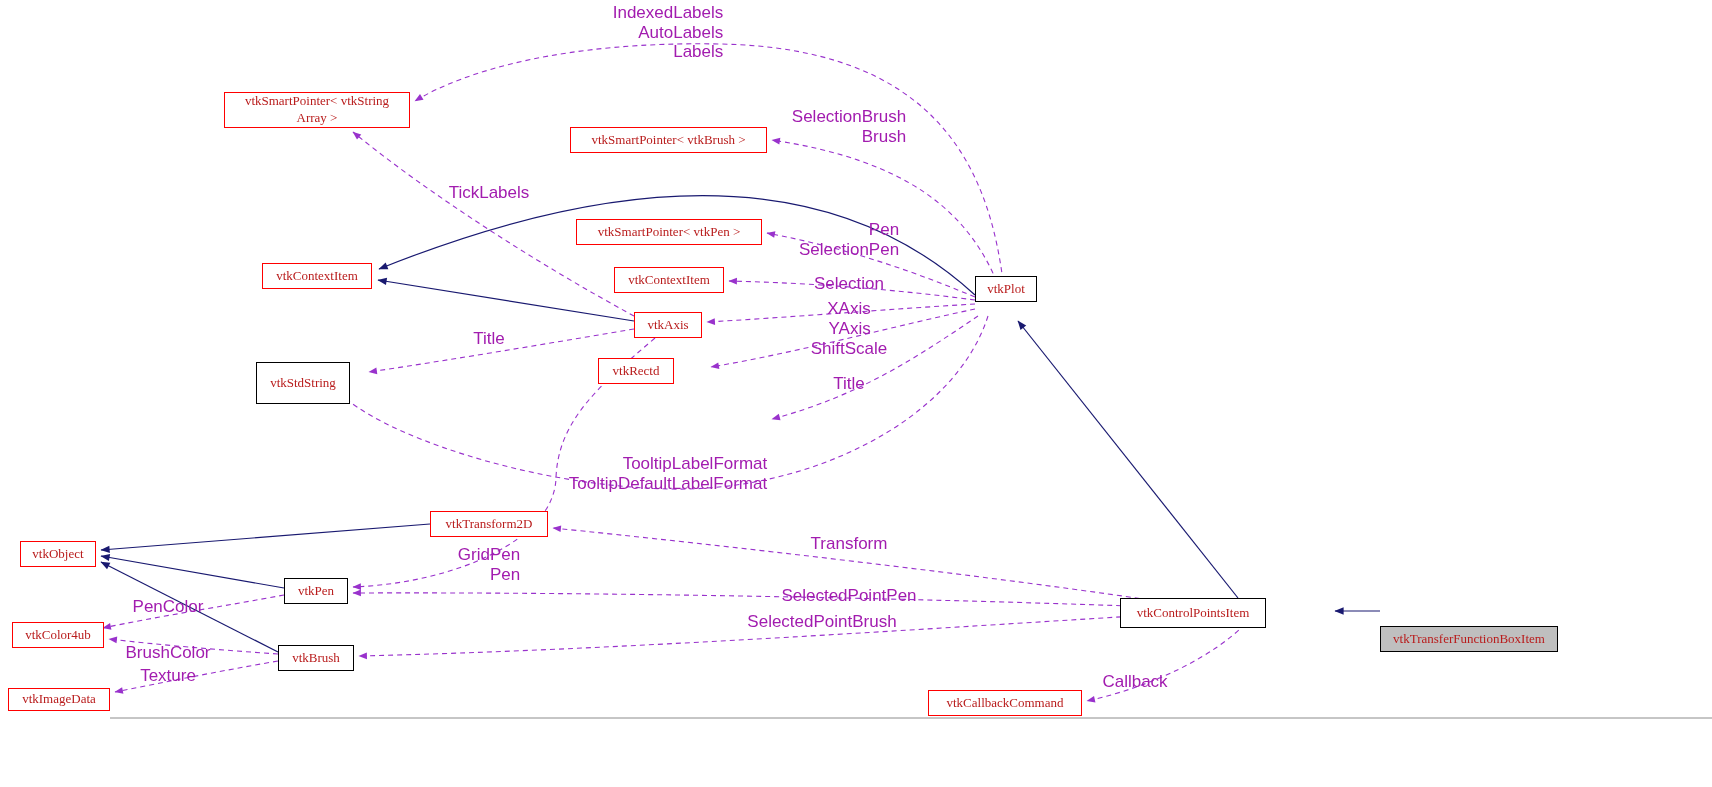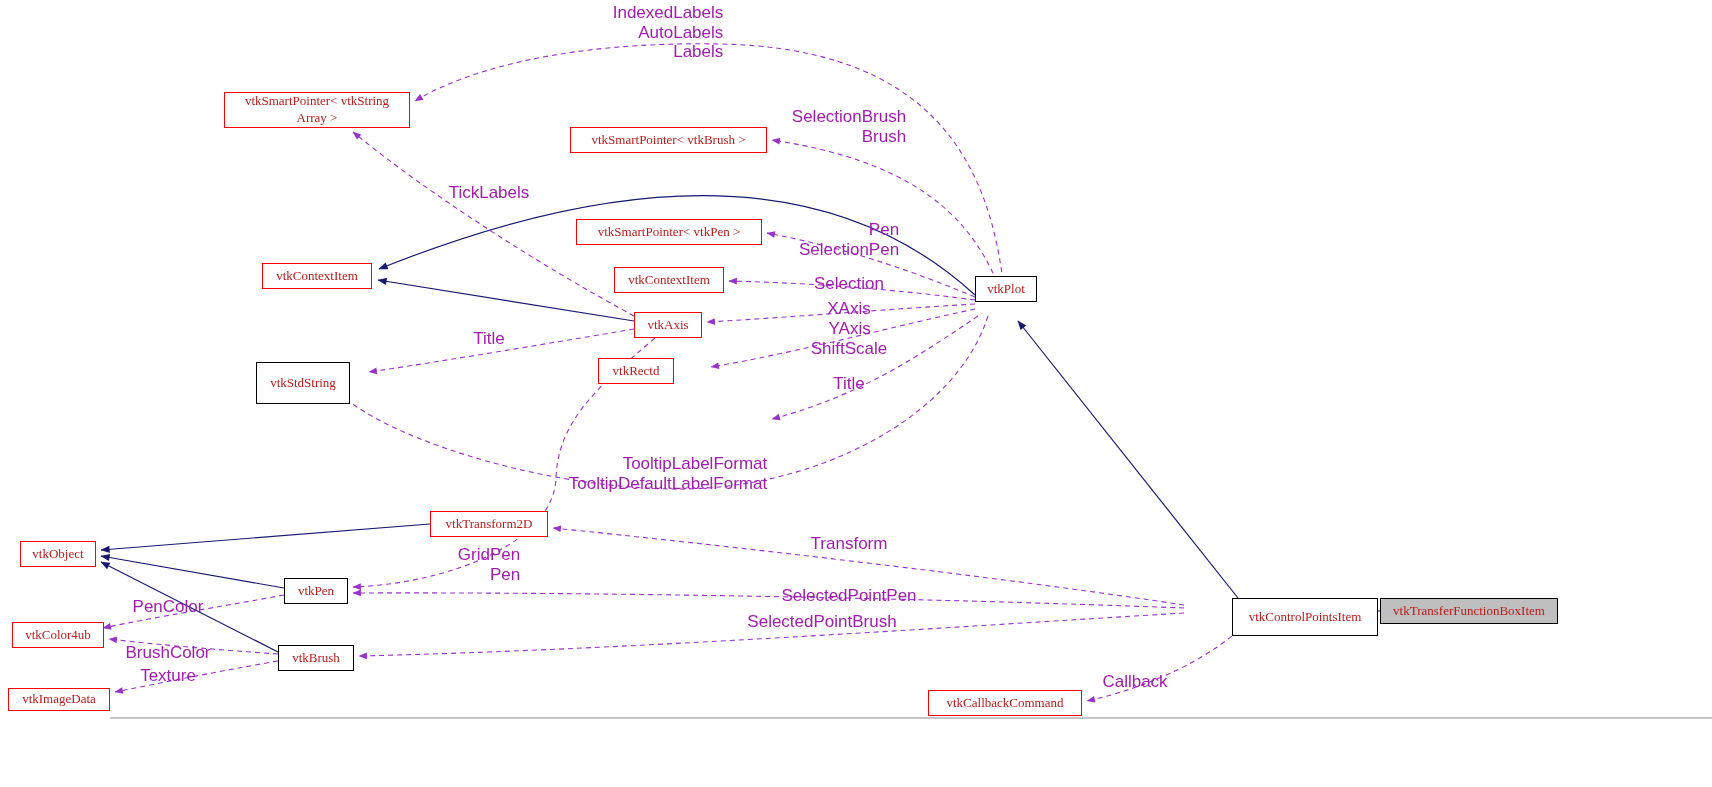--- a/index.html
+++ b/index.html
@@ -6,21 +6,21 @@
   html,body { background:#ffffff; }
   body { font-family:"Liberation Sans","DejaVu Sans",sans-serif; color:#000; }
   .canvas { position:relative; width:1712px; height:787px; background:#fff; overflow:hidden; }
   .edges { position:absolute; left:0; top:0; pointer-events:none; }
   .node {
     position:absolute; display:flex; align-items:center; justify-content:center;
     text-align:center; background:#ffffff; border:1px solid #000000;
     font-size:13px; line-height:1.3; white-space:pre-line; color:#b91c1c; cursor:pointer;font-family:Liberation Serif, serif;
   }
   .node.red { border-color:#ff0000; }
-  .node.current { background:#bfbfbf; cursor:default; }
+  .node.current { background:#bfbfbf; cursor:default;margin-top:28px; }
   .elabel {
     position:absolute; font-size:17px; line-height:1.15; color:#a21caf;
     text-align:right; white-space:pre-line; transform:translateX(-50%);
   }
 </style>
 </head>
 <body>
 
 <div class="canvas">
 
@@ -77,21 +77,21 @@
   <div class="node red" style="left:634px;top:312px;width:68px;height:26px">vtkAxis</div>
   <div class="node red" style="left:598px;top:358px;width:76px;height:26px">vtkRectd</div>
   <div class="node" style="left:256px;top:362px;width:94px;height:42px">vtkStdString</div>
   <div class="node" style="left:975px;top:276px;width:62px;height:26px">vtkPlot</div>
   <div class="node red" style="left:430px;top:511px;width:118px;height:26px">vtkTransform2D</div>
   <div class="node red" style="left:20px;top:541px;width:76px;height:26px">vtkObject</div>
   <div class="node" style="left:284px;top:578px;width:64px;height:26px">vtkPen</div>
   <div class="node red" style="left:12px;top:622px;width:92px;height:26px">vtkColor4ub</div>
   <div class="node" style="left:278px;top:645px;width:76px;height:26px">vtkBrush</div>
   <div class="node red" style="left:8px;top:688px;width:102px;height:23px">vtkImageData</div>
-  <div class="node" style="left:1232px;top:598px;width:146px;height:38px">vtkControlPointsItem</div>
+  <div class="node" style="left:1120px;top:598px;width:146px;height:30px">vtkControlPointsItem</div>
   <div class="node current" style="left:1380px;top:598px;width:178px;height:26px">vtkTransferFunctionBoxItem</div>
   <div class="node red" style="left:928px;top:690px;width:154px;height:26px">vtkCallbackCommand</div>
 
   <div class="elabel" style="left:668px;top:3px">IndexedLabels
 AutoLabels
 Labels</div>
   <div class="elabel" style="left:849px;top:107px">SelectionBrush
 Brush</div>
   <div class="elabel" style="left:489px;top:183px">TickLabels</div>
   <div class="elabel" style="left:849px;top:220px">Pen

